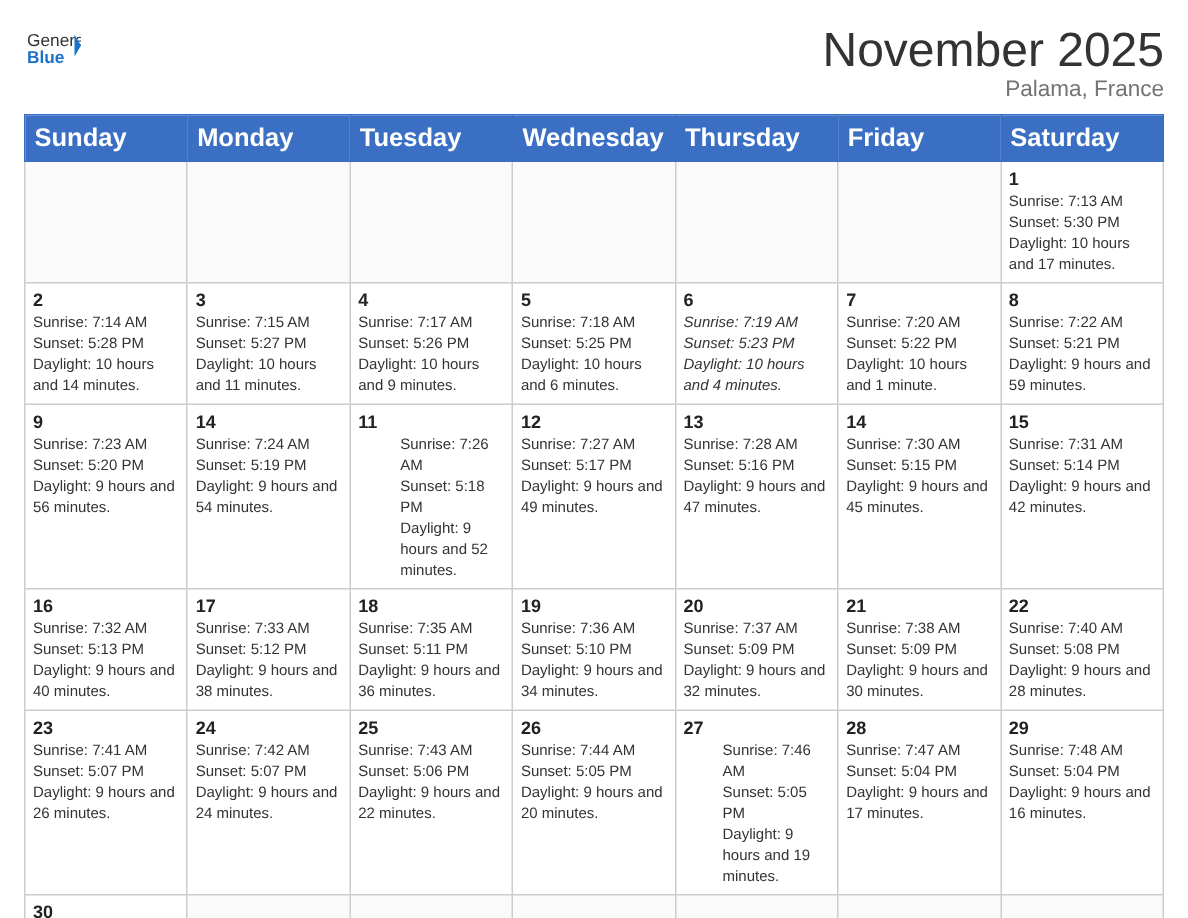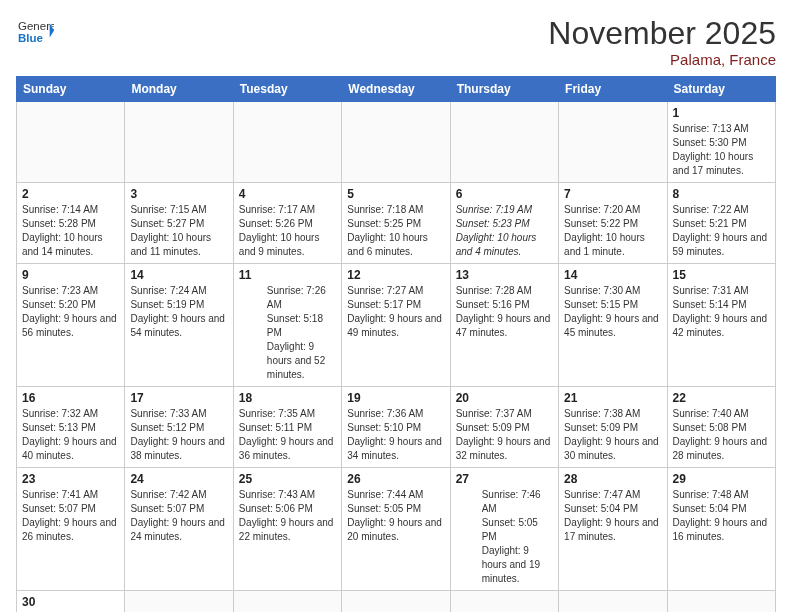--- a/index.html
+++ b/index.html
@@ -30,31 +30,31 @@
       text-align: right;
     }
     .month-year {
       font-size: 32px;
       font-weight: normal;
       color: #333;
       line-height: 1.1;
     }
     .location {
       font-size: 15px;
-      color: #7f1d1d;
+      color: #737373;
     }
     .calendar {
       width: 100%;
       border-collapse: collapse;
       border: 1px solid #bbb;
     }
     .calendar th {
       background: #3a6fc4;
       color: #fff;
-      font-size: 12px;
+      font-size: 17px;
       font-weight: bold;
       text-align: left;
       padding: 5px 6px;
       border: 1px solid #3a6fc4;
     }
     .calendar td {
       vertical-align: top;
       border: 1px solid #ccc;
       padding: 4px 5px;
       width: calc(100% / 7);

